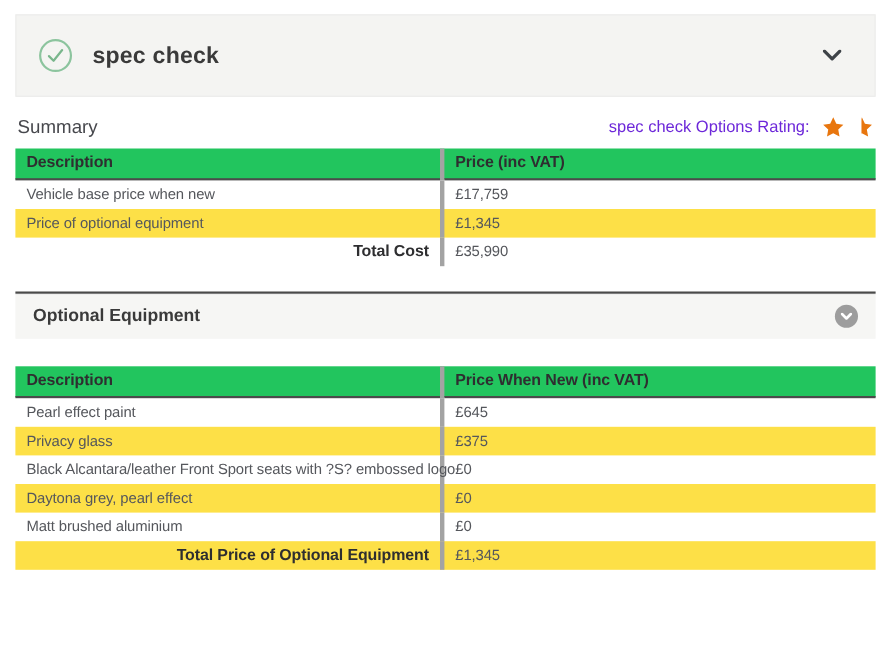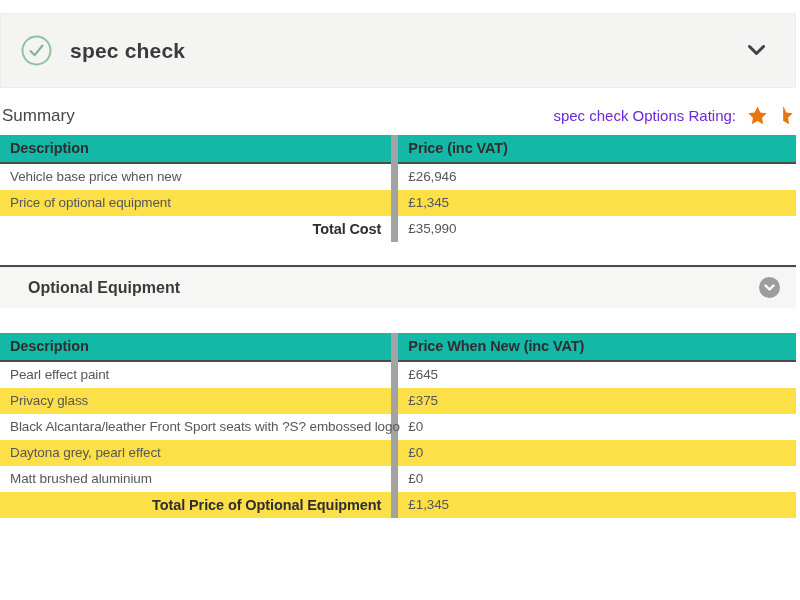--- a/index.html
+++ b/index.html
@@ -2,21 +2,21 @@
 <html><head>
 <meta charset="utf-8">
 <style>
   * { box-sizing: border-box; }
   html,body { margin:0; padding:0; background:#fff; }
   body {
     width:800px; height:600px; overflow:hidden;
     font-family:"Liberation Sans", sans-serif;
     color:#54565b;
   }
-  .page { padding:13px 4px 0 0; }
+  .page { padding:13px 4px 0 14px; }
 
   
   .panel-header {
     height:75px; background:#f4f4f2; border:1px solid #ececea;
     display:flex; align-items:center; padding:0 20px;
   }
   .check-circle { display:inline-flex; margin-right:18px; }
   .panel-title { font-size:21px; font-weight:700; color:#3a3a3a; margin:0; letter-spacing:.2px; }
   .panel-chevron { margin-left:auto; margin-right:10px; display:inline-flex; cursor:pointer; }
 
@@ -33,36 +33,36 @@
   
   table.spec-table {
     width:100%; border-collapse:collapse; table-layout:fixed;
     font-size:13.5px; letter-spacing:-0.1px; color:#55575c;
   }
   .spec-table th, .spec-table td {
     text-align:left; padding:5px 10px; line-height:16px;
     white-space:nowrap; overflow:visible;
   }
   .spec-table th {
-    background:#14b8a6; font-weight:700; color:#2e2e30; font-size:14.5px;
+    background:#22c55e; font-weight:700; color:#2e2e30; font-size:14.5px;
     border-bottom:2px solid #4b4b4b; line-height:17px;
   }
   .spec-table .c1 { width:49.6%; }
-  .spec-table .c2 { border-left:7px solid #a3a3a3; }
+  .spec-table .c2 { border-left:4px solid #a3a3a3; }
   .spec-table tr.alt td { background:#fde047; }
   .spec-table td.total-label { font-weight:700; color:#2e2e30; text-align:right; font-size:14.5px;margin-top:36px; }
 
   
   .oe-bar {
     margin-top:23px; margin-bottom:25px;
     border-top:2px solid #4a4a4a; background:#f6f6f4;
     height:43px; display:flex; align-items:center; justify-content:space-between;
     padding:0 16px; box-shadow:0 1px 0 #ececea inset;
   }
-  .oe-title { font-size:16px; font-weight:700; color:#3a3a3a; margin:12px; }
+  .oe-title { font-size:16px; font-weight:700; color:#3a3a3a; margin:0; }
   .circle-chevron {
     width:21px; height:21px; border-radius:50%; background:#9d9d9d;
     display:flex; align-items:center; justify-content:center; cursor:pointer;
   }
 </style>
 </head>
 <body>
 
 <div class="page">
 
@@ -106,21 +106,21 @@
   <table class="spec-table">
     <thead>
       <tr>
         <th class="c1">Description</th>
         <th class="c2">Price (inc VAT)</th>
       </tr>
     </thead>
     <tbody>
       <tr>
         <td class="c1">Vehicle base price when new</td>
-        <td class="c2">£26,946</td>
+        <td class="c2">£17,759</td>
       </tr>
       <tr class="alt">
         <td class="c1">Price of optional equipment</td>
         <td class="c2">£1,345</td>
       </tr>
       <tr>
         <td class="c1 total-label">Total Cost</td>
         <td class="c2">£35,990</td>
       </tr>
     </tbody>

